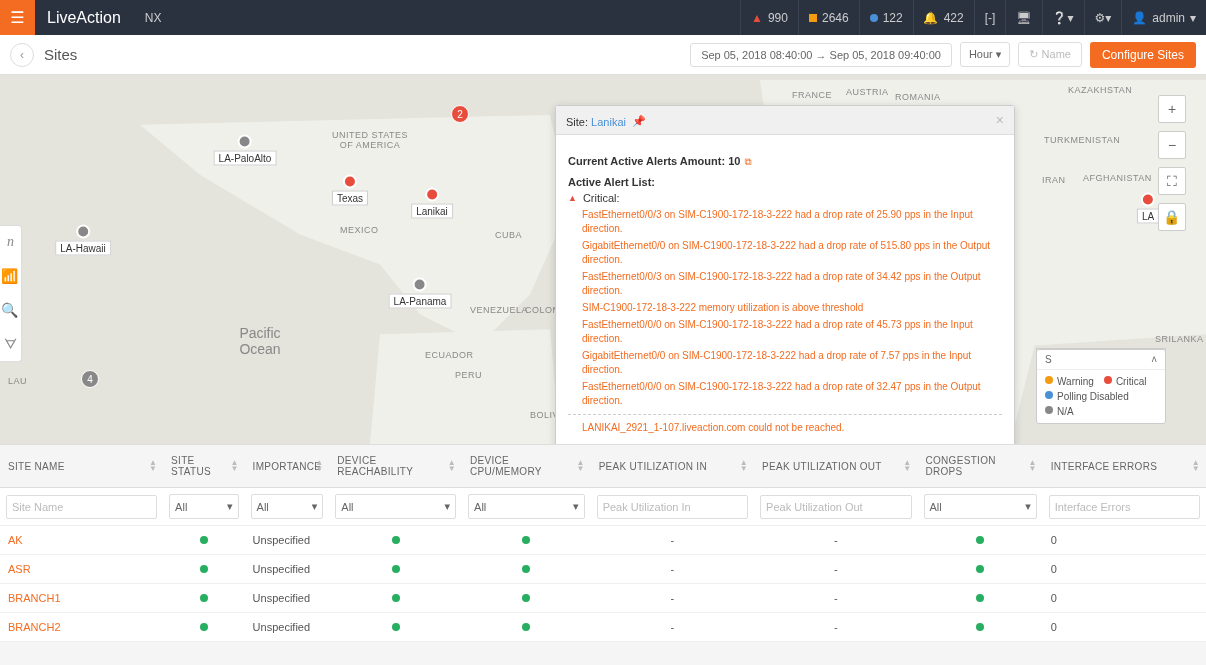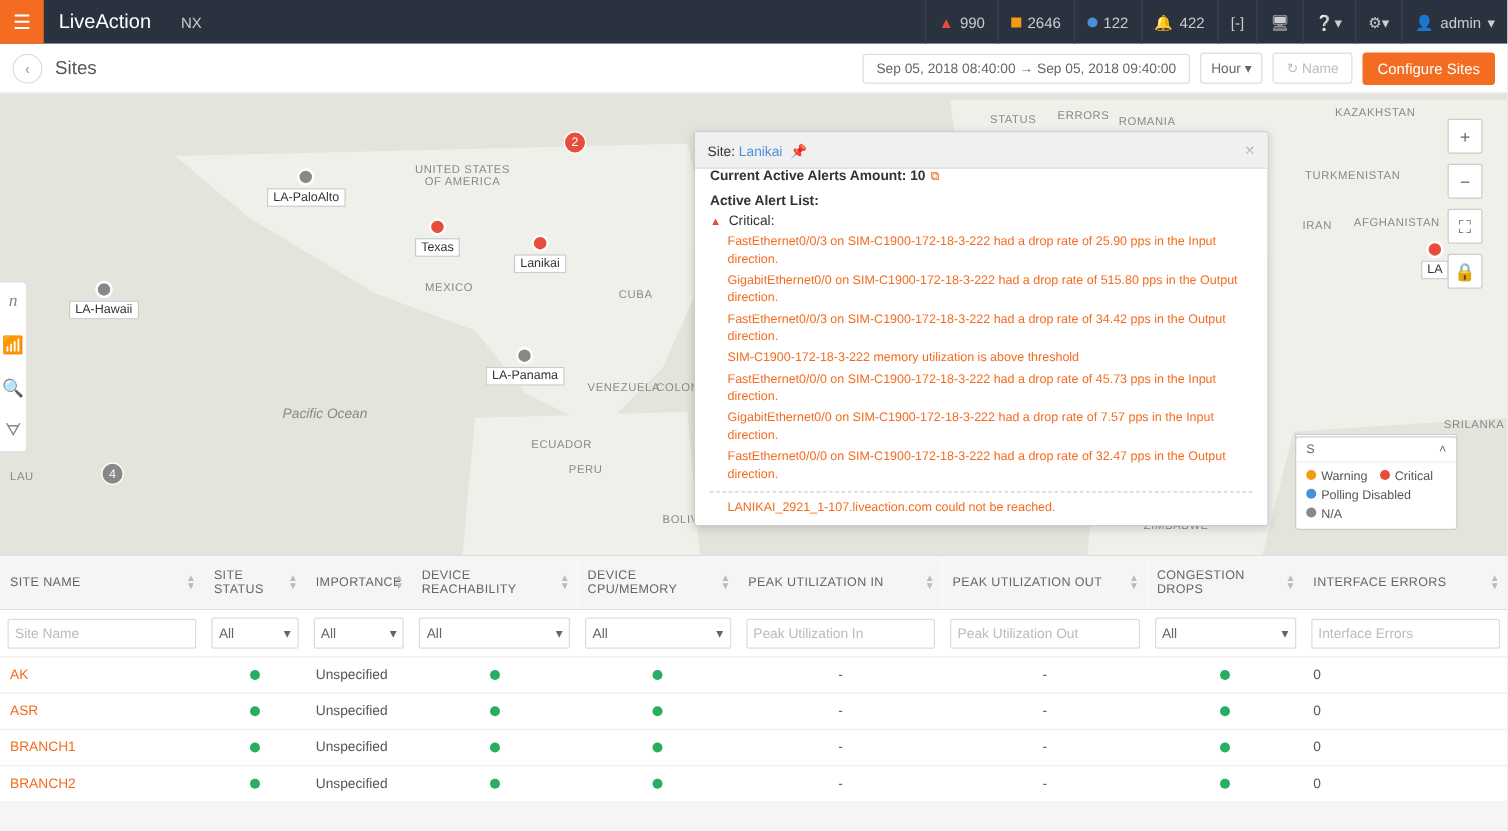--- a/index.html
+++ b/index.html
@@ -19,21 +19,21 @@
 .subbar{height:40px;background:#fff;display:flex;align-items:center;padding:0 10px;border-bottom:1px solid #e0e0e0}
 .back-chev{width:24px;height:24px;border:1px solid #ddd;border-radius:50%;display:flex;align-items:center;justify-content:center;color:#999;margin-right:10px}
 .page-title{font-size:15px;color:#555}
 .sub-right{margin-left:auto;display:flex;gap:8px;align-items:center}
 .date-range{border:1px solid #ddd;padding:5px 10px;border-radius:3px;font-size:11px;color:#666}
 .hour-sel{border:1px solid #ddd;padding:5px 8px;border-radius:3px;font-size:11px;color:#666}
 .auto-btn{border:1px solid #ddd;padding:5px 10px;border-radius:3px;font-size:11px;color:#bbb}
 .cfg-btn{background:#f36c21;color:#fff;padding:6px 12px;border-radius:3px;font-size:12px}
 
 .map-area{position:relative;height:370px;background:#e8e8e3;overflow:hidden;border-bottom:1px solid #ddd}
-.ocean-label{position:absolute;font-size:11px;color:#888;font-style:italic}
+.ocean-label{position:absolute;font-size:14px;color:#888;}
 .country-label{position:absolute;font-size:9px;color:#888;letter-spacing:0.5px}
 
 .site-marker{position:absolute;text-align:center;transform:translate(-50%,-50%)}
 .marker-dot{width:14px;height:14px;border-radius:50%;margin:0 auto 2px;border:2px solid #fff}
 .marker-red{background:#e74c3c}
 .marker-gray{background:#888}
 .marker-badge{width:18px;height:18px;border-radius:50%;background:#e74c3c;color:#fff;font-size:10px;line-height:18px;margin:0 auto 2px;border:1px solid #fff}
 .marker-badge.gray{background:#888}
 .marker-label{background:#fff;padding:1px 4px;font-size:10px;color:#333;border:1px solid #ccc;white-space:nowrap}
 
@@ -47,21 +47,21 @@
 .ldot{width:8px;height:8px;border-radius:50%}
 
 .layout-pos{position:absolute;bottom:75px;right:40px;background:#fff;border:1px solid #ccc;padding:4px 8px;font-size:10px;color:#666;width:130px;display:flex;justify-content:space-between}
 
 .popup{position:absolute;top:30px;left:555px;width:460px;background:#fff;border:1px solid #ccc;border-radius:3px;box-shadow:0 2px 8px rgba(0,0,0,0.15);font-size:11px}
 .popup-header{background:#f0f0f0;padding:6px 10px;display:flex;align-items:flex-end;border-bottom:1px solid #ddd}
 .popup-title{color:#333}
 .popup-title a{color:#4a90d9;text-decoration:none}
 .pin-icon{margin-left:6px;color:#888}
 .popup-close{margin-left:auto;color:#bbb;font-size:14px}
-.popup-body{padding:0 12px}
+.popup-body{padding:20px 12px}
 .ext-link{color:#f36c21;font-size:10px;margin-left:4px}
 .alert-list-h{margin-top:8px;margin-bottom:4px;font-weight:bold;color:#333}
 .alert-cat{display:flex;align-items:center;gap:6px;margin-bottom:4px}
 .alert-cat .tri{color:#e74c3c;font-size:9px}
 .alert-cat .sq{width:7px;height:7px;background:#f39c12}
 .alert-items{padding-left:14px;display:flex;flex-direction:column;gap:3px;margin-bottom:6px}
 .alert-items a{color:#f36c21;text-decoration:none;font-size:10px;line-height:1.4;cursor:pointer}
 .alert-dash{border-top:1px dashed #ccc;margin:6px 0}
 
 .left-edge{position:absolute;top:150px;left:0;width:22px;background:#fff;border:1px solid #ddd;border-left:none;border-radius:0 4px 4px 0;padding:8px 0;display:flex;flex-direction:column;align-items:center;gap:18px;color:#888;font-size:14px}
@@ -143,22 +143,22 @@
       <div style="text-align:center;width:70px">Pacific Ocean</div>
     </div>
   <div class="country-label" style="top:55px;left:325px;text-align:center;width:90px">UNITED STATES OF AMERICA</div>
   <div class="country-label" style="top:150px;left:340px">MEXICO</div>
   <div class="country-label" style="top:155px;left:495px">CUBA</div>
   <div class="country-label" style="top:230px;left:470px">VENEZUELA</div>
   <div class="country-label" style="top:230px;left:525px">COLOMBIA</div>
   <div class="country-label" style="top:275px;left:425px">ECUADOR</div>
   <div class="country-label" style="top:295px;left:455px">PERU</div>
   <div class="country-label" style="top:335px;left:530px">BOLIVIA</div>
-  <div class="country-label" style="top:15px;left:792px">STATUS</div>
-  <div class="country-label" style="top:12px;left:846px">ERRORS</div>
+  <div class="country-label" style="top:15px;left:792px">FRANCE</div>
+  <div class="country-label" style="top:12px;left:846px">AUSTRIA</div>
   <div class="country-label" style="top:17px;left:895px">ROMANIA</div>
   <div class="country-label" style="top:10px;left:1068px">KAZAKHSTAN</div>
   <div class="country-label" style="top:60px;left:1044px">TURKMENISTAN</div>
   <div class="country-label" style="top:100px;left:1042px">IRAN</div>
   <div class="country-label" style="top:98px;left:1083px">AFGHANISTAN</div>
   <div class="country-label" style="top:259px;left:1155px">SRILANKA</div>
   <div class="country-label" style="top:320px;left:920px">ZAMBIA</div>
   <div class="country-label" style="top:340px;left:915px">ZIMBABWE</div>
   <div class="country-label" style="top:301px;left:8px">LAU</div>
 

